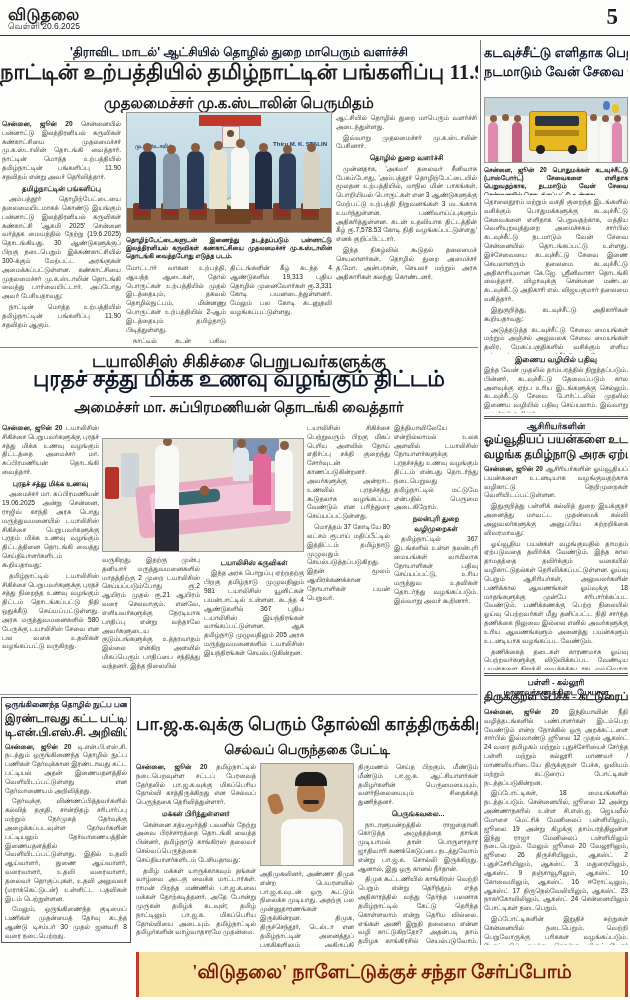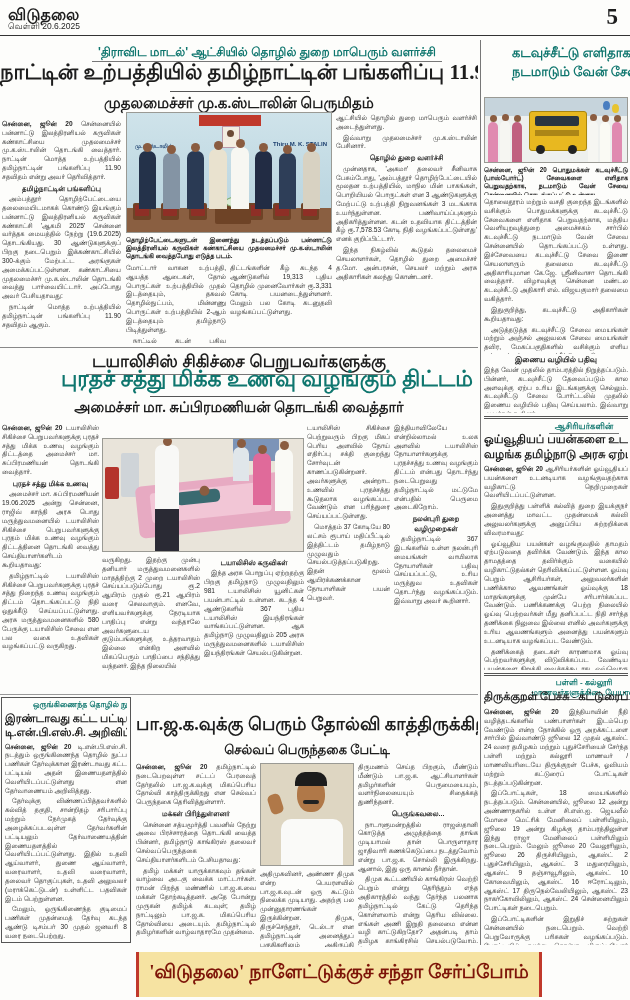--- a/index.html
+++ b/index.html
@@ -3,21 +3,21 @@
 <meta charset="utf-8">
 <style>
   html,body{margin:0;padding:0;background:#e8e8e4;}
   .page{position:relative;width:630px;height:1000px;background:#fdfdfb;margin:0 auto;overflow:hidden;
         font-family:"Liberation Sans","DejaVu Sans",sans-serif;color:#1d1d1d;}
   .abs{position:absolute;}
   .rule{position:absolute;background:#555;height:1px;}
   .vrule{position:absolute;background:#777;width:1px;}
   .serif{font-family:"Liberation Serif","DejaVu Serif",serif;}
   .center{text-align:center;}
-  .red{color:#0f766e;padding-left:28px;}
+  .red{color:#0f172a;}
   .kicker{position:absolute;font-weight:bold;text-align:center;}
   .kicker span{display:inline-block;border-bottom:1px solid #777;padding:0 6px 1px;}
   .headline{position:absolute;font-weight:bold;text-align:center;white-space:nowrap;overflow:hidden;}
   .subhead{position:absolute;font-weight:bold;text-align:center;white-space:nowrap;overflow:hidden;}
   .col{position:absolute;font-size:6.6px;line-height:1.34;text-align:justify;overflow:hidden;color:#262626;}
   .col p{margin:0 0 2px 0;text-indent:7px;}
   .col p.nind{text-indent:0;}
   .csub{font-weight:bold;text-align:center;font-size:7px;margin:2px 0;text-indent:0;}
   .cap{position:absolute;font-size:6.3px;line-height:1.3;font-weight:bold;text-align:justify;overflow:hidden;color:#111;}
   .photo{position:absolute;overflow:hidden;border:1px solid #9a9a94;box-sizing:border-box;}
@@ -279,19 +279,19 @@
   <div class="dbl" style="left:484px;top:673px;width:144px;"></div>
 
   <div class="kicker red" style="left:484px;top:678px;width:144px;font-size:8px;"><span>பள்ளி - கல்லூரி மாணவர்களுக்கிடையேயான</span></div>
   <div class="headline serif" style="left:484px;top:690px;width:144px;font-size:11px;">திருக்குறள் பேச்சு - கட்டுரைப் போட்டிகள்!</div>
   <div class="col" style="left:484px;top:708px;width:144px;height:237px;">
     <p class="nind"><b>சென்னை, ஜூன் 20</b> <span>இந்தியாவின் நீதி வழித்தடங்களில் பண்பாளர்கள் இடம்பெற வேண்டும் என்ற நோக்கில் ஒரு அறக்கட்டளை சார்பில் இவ்வாண்டு ஜூலை 12 முதல் ஆகஸ்ட் 24 வரை தமிழகம் மற்றும் புதுச்சேரியைச் சேர்ந்த பள்ளி மற்றும் கல்லூரி மாணவர் / மாணவியரிடையே திருக்குறள் பேச்சு, ஓவியம் மற்றும் கட்டுரைப் போட்டிகள் நடத்தப்படுகின்றன.</span></p>
     <p>இப்போட்டிகள், 18 மையங்களில் நடத்தப்படும். சென்னையில், ஜூலை 12 அன்று அண்ணாநகரில் உள்ள சி.எஸ்.ஐ. ஜெயவீல் மோசை மெட்ரிக் மேனிலைப் பள்ளியிலும், ஜூலை 19 அன்று கிழக்கு தாம்பரத்திலுள்ள இந்து ராஜா மேனிலைப் பள்ளியிலும் நடைபெறும். மேலும் ஜூலை 20 வேலூரிலும், ஜூலை 26 திருச்சியிலும், ஆகஸ்ட் 2 புதுச்சேரியிலும், ஆகஸ்ட் 3 மதுரையிலும், ஆகஸ்ட் 9 தஞ்சாவூரிலும், ஆகஸ்ட் 10 கோவையிலும், ஆகஸ்ட் 16 ஈரோட்டிலும், ஆகஸ்ட் 17 திருநெல்வேலியிலும், ஆகஸ்ட் 23 நாகர்கோவிலிலும், ஆகஸ்ட் 24 சென்னையிலும் போட்டிகள் நடைபெறும்.</p>
     <p>இப்போட்டிகளின் இறுதிச் சுற்றுகள் சென்னையில் நடைபெறும். வெற்றி பெறுவோருக்கு பரிசுகள் வழங்கப்படும். போட்டியில் கலந்து கொள்ள விரும்புவோர் அருகில் உள்ள மையத்தில் முன்பதிவு செய்யலாம்.</p>
   </div>
 
-  <div class="abs" style="left:136px;top:952px;width:406px;height:45px;background:#f6e3a2;">
+  <div class="abs" style="left:136px;top:952px;width:492px;height:45px;background:#f6e3a2;">
     <div class="abs" style="left:0;top:0;width:3px;height:45px;background:#c0392b;"></div>
     <div class="abs" style="right:0;top:0;width:3px;height:45px;background:#c0392b;"></div>
     <div class="center serif" style="margin-top:9px;font-size:19px;font-weight:bold;color:#7d1408;white-space:nowrap;overflow:hidden;">'விடுதலை' நாளேட்டுக்குச் சந்தா சேர்ப்போம்</div>
   </div>
 
 </div>
 
 </body></html>

